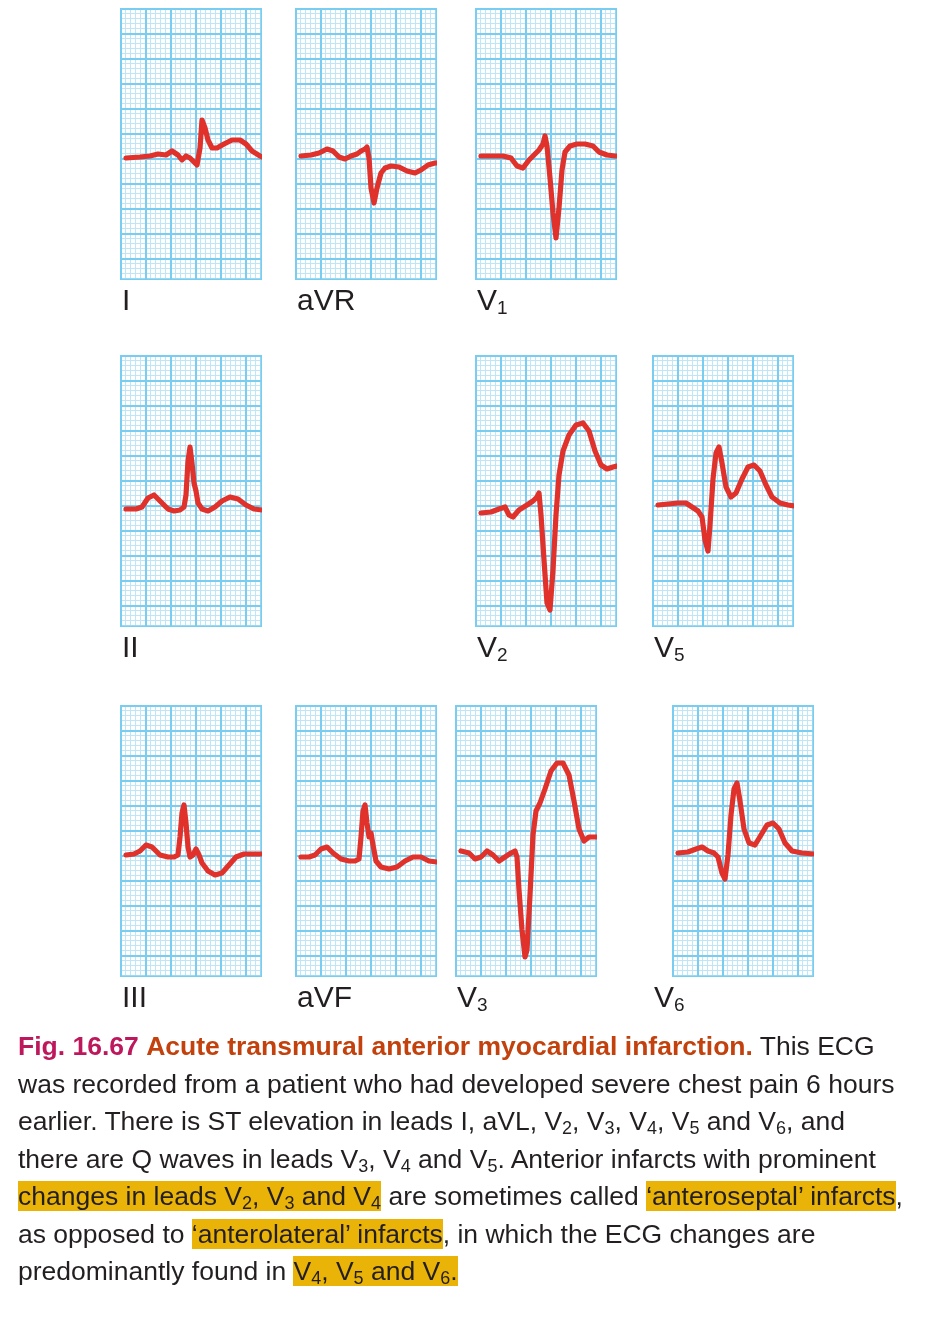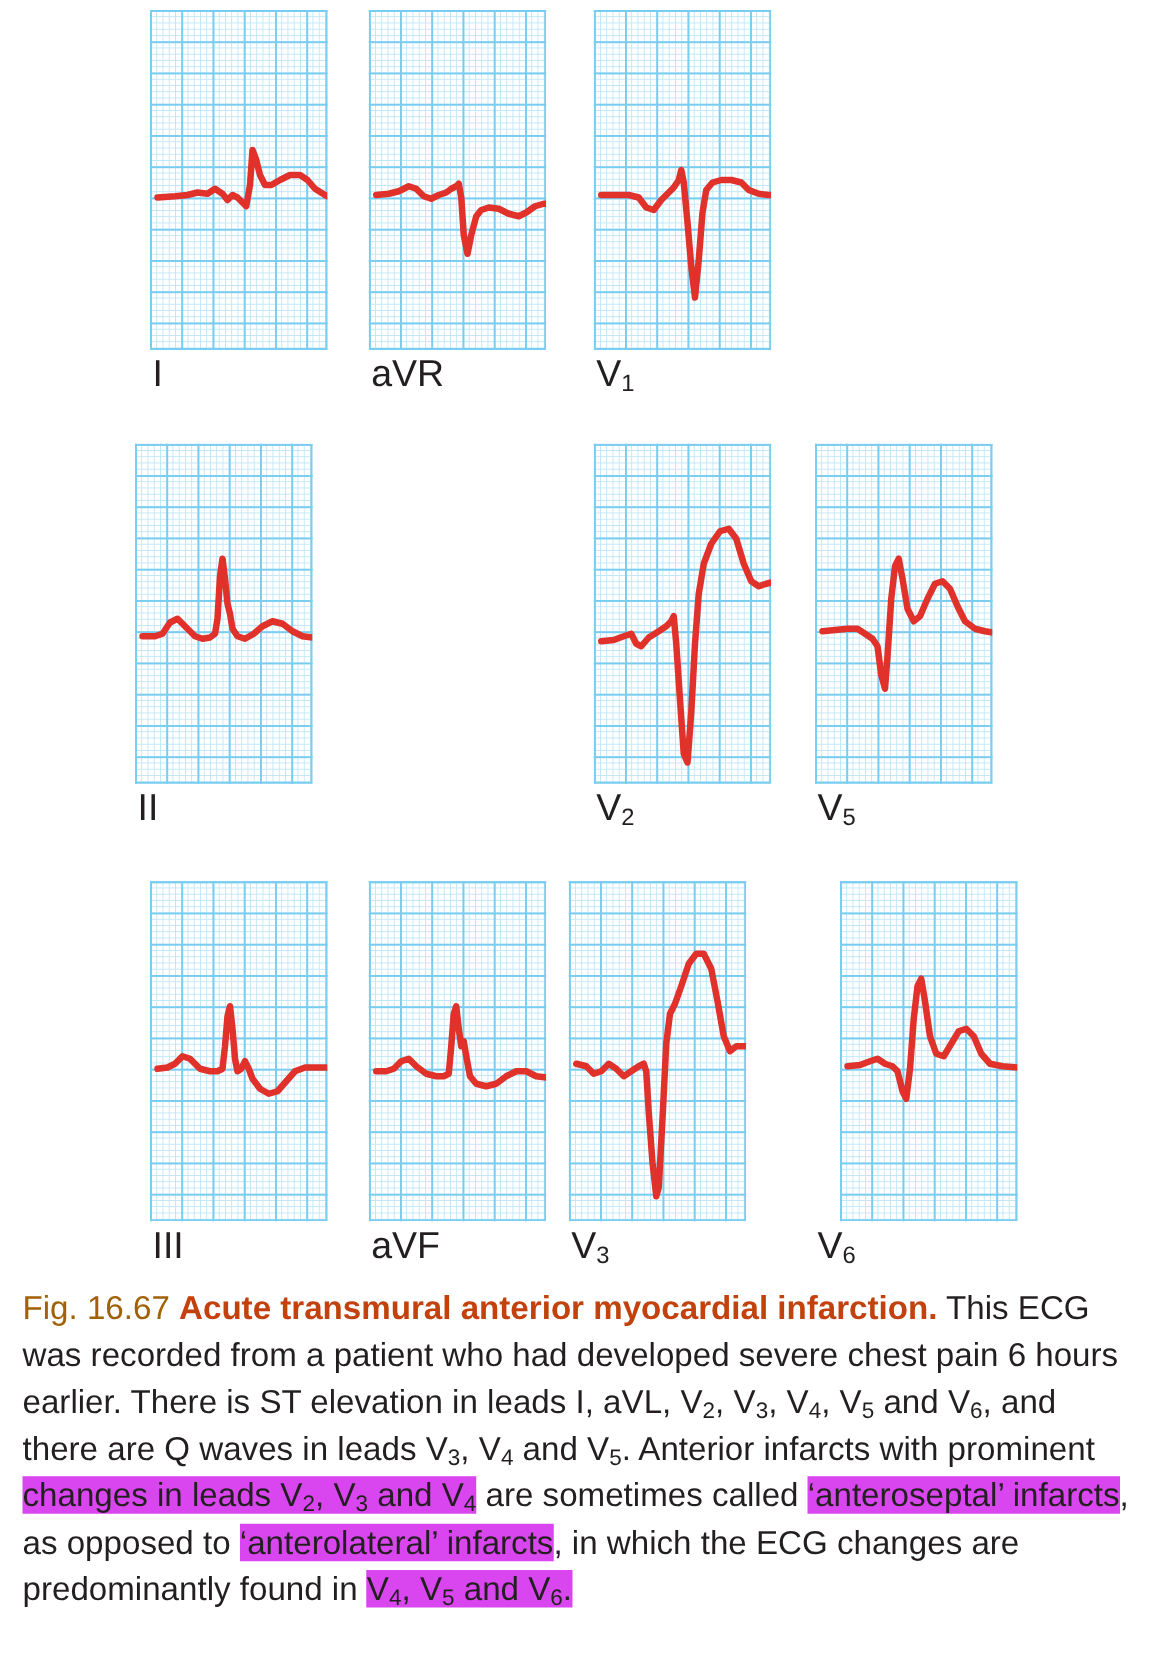--- a/index.html
+++ b/index.html
@@ -38,23 +38,23 @@
   }
   .lead-label sub{font-size:19px;line-height:0;vertical-align:-4px;}
 
   
   #caption{
     position:absolute;left:18px;top:1028px;width:890px;
     font-size:26.5px;line-height:37.5px;
     font-family:"Liberation Sans", sans-serif;
     color:#231f20;text-align:left;
   }
-  #caption .fig-no{color:#a16207;font-weight:normal;}
+  #caption .fig-no{color:#be185d;font-weight:bold;}
   #caption .fig-title{color:#c2410c;font-weight:bold;}
-  #caption .hl{background-color:#d946ef;}
+  #caption .hl{background-color:#eab308;}
   #caption sub{font-size:18px;line-height:0;vertical-align:-4px;}
 </style>
 </head>
 <body>
 
 <div id="figure-root">
 
   <div class="ecg-row" style="top:8px;">
 
     <div class="ecg-cell" style="left:120px;">
@@ -81,21 +81,21 @@
           <path class="ecg-trace" d="M 6 148 L 18 148 L 28 148 L 36 150 L 42 158 L 48 160 L 54 152 L 60 146 L 64 142 L 68 136 L 70 128 L 72 138 L 75 170 L 78 205 L 81 230 L 84 200 L 87 162 L 90 144 L 95 138 L 102 136 L 110 136 L 118 138 L 124 144 L 132 147 L 140 148 L 142 148"></path>
         </svg>
       </div>
       <div class="lead-label"><span>V</span><sub>1</sub></div>
     </div>
 
   </div>
 
   <div class="ecg-row" style="top:355px;">
 
-    <div class="ecg-cell" style="left:108px;">
+    <div class="ecg-cell" style="left:120px;">
       <div class="ecg-panel">
         <svg viewBox="0 0 142 272" preserveAspectRatio="none">
           <path class="ecg-trace" d="M 6 154 L 16 154 L 22 152 L 28 143 L 34 140 L 40 146 L 48 154 L 54 156 L 60 155 L 64 152 L 66 140 L 68 106 L 70 92 L 72 108 L 74 128 L 76 136 L 78 148 L 82 154 L 88 156 L 95 152 L 102 146 L 110 142 L 118 144 L 126 150 L 134 154 L 142 155"></path>
         </svg>
       </div>
       <div class="lead-label"><span>II</span></div>
     </div>
 
 
     <div class="ecg-cell" style="left:475px;">

